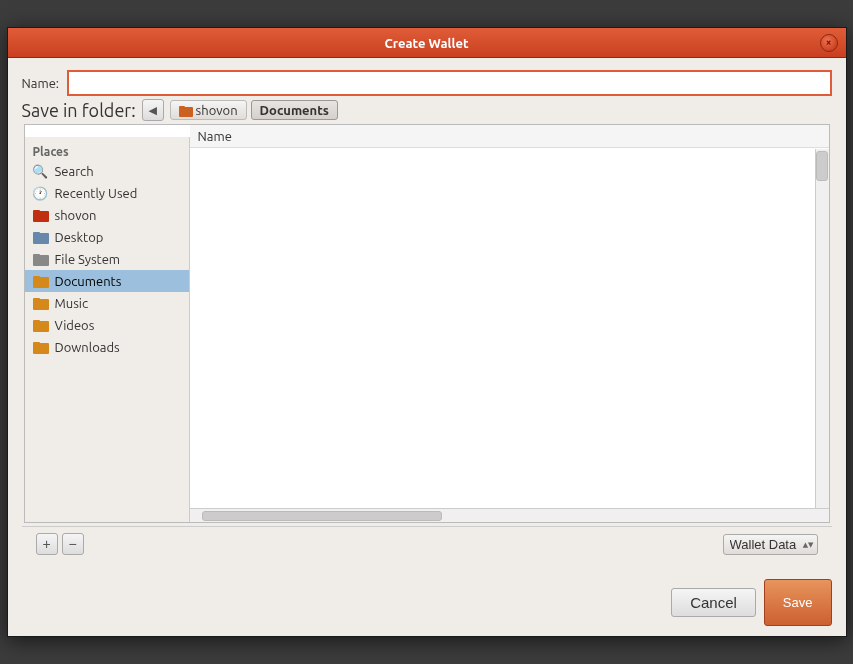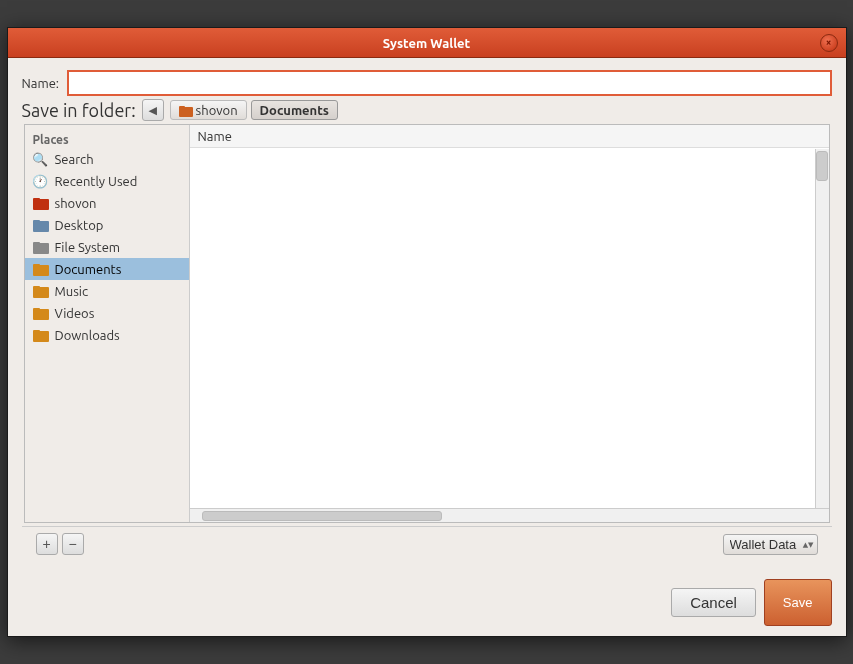--- a/index.html
+++ b/index.html
@@ -148,20 +148,21 @@
       flex: 1;
     }
     .sidebar {
       width: 165px;
       min-width: 165px;
       background: #f0ece8;
       border-right: 1px solid #ccc;
       display: flex;
       flex-direction: column;
       padding: 4px 0;
+      margin-top: 12px;
     }
     .sidebar-section-label {
       padding: 4px 8px 2px 8px;
       font-size: 12px;
       color: #666;
       font-weight: bold;
     }
     .sidebar-item {
       display: flex;
       align-items: center;
@@ -314,21 +315,21 @@
       margin-left: 10px;
     }
   </style>
 </head>
 <body>
 
 <div class="dialog-window">
 
   <div class="title-bar">
     <div style="width:18px;"></div>
-    <span class="title-bar-title">System Wallet</span>
+    <span class="title-bar-title">Create Wallet</span>
     <div class="title-bar-close">×</div>
   </div>
 
   <div class="dialog-body">
 
     <div class="name-row">
       <label class="name-label">Name:</label>
       <input class="name-input" type="text" style="">
     </div>
 

